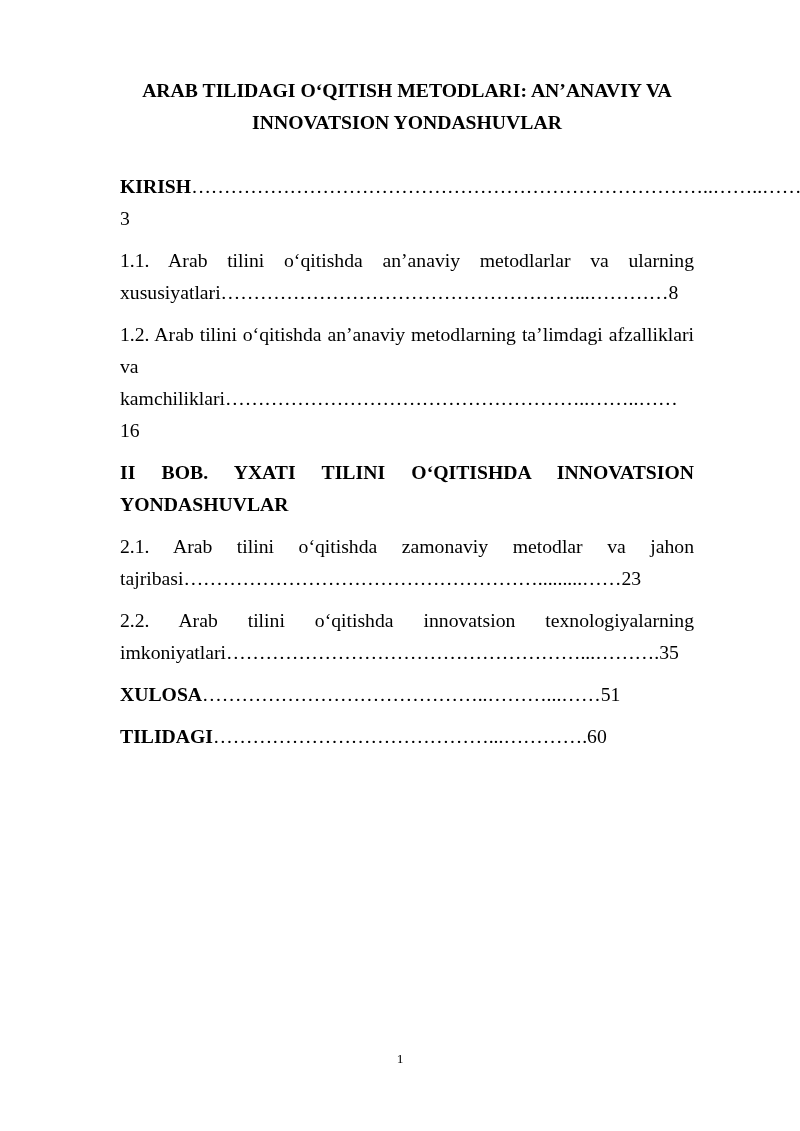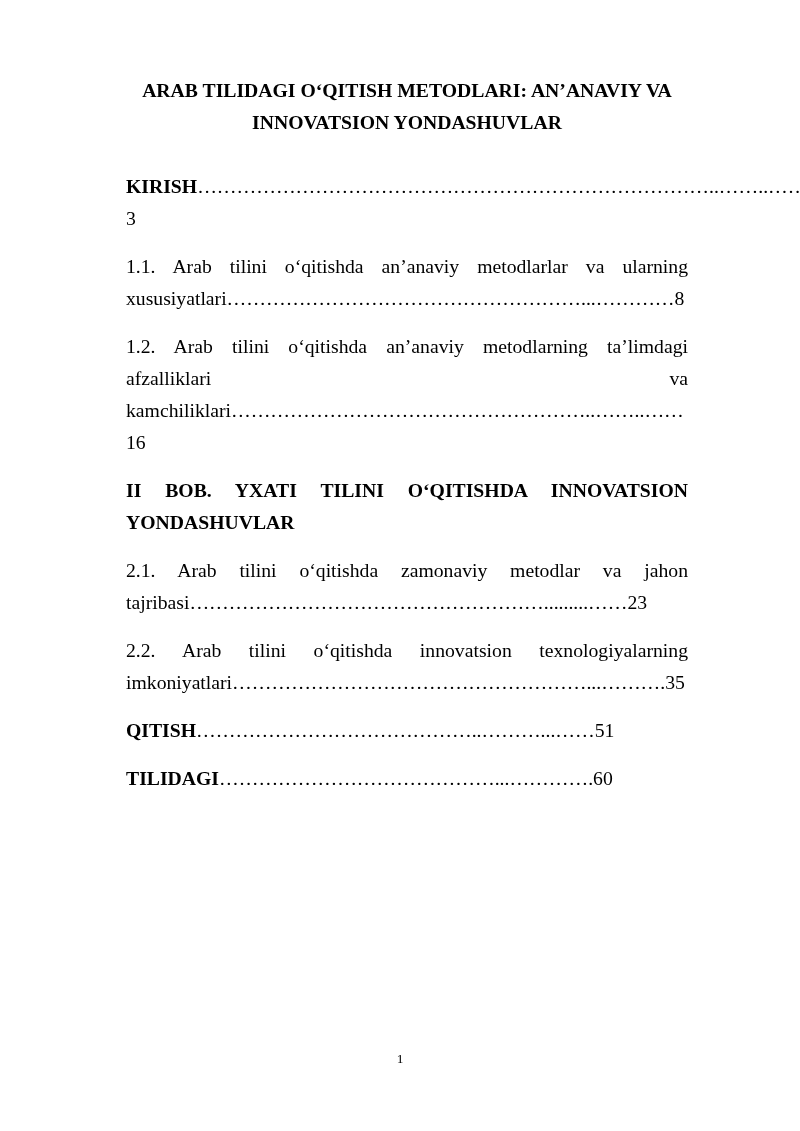--- a/index.html
+++ b/index.html
@@ -24,21 +24,21 @@
     font-weight: bold;
     text-align: center;
     margin: 0 0 32px 0;
   }
   .toc-heading {
     font-weight: bold;
     text-align: center;
     margin: 0 0 42px 0;
   }
   .toc p {
-    margin: 16px;
+    margin: 10px;
     text-align: justify;
   }
   .b {
     font-weight: bold;
   }
   .pageno {
     position: absolute;
     left: 0;
     right: 0;
     bottom: 64px;
@@ -63,21 +63,21 @@
     <p><span class="b"></span><span>1.1. Arab tilini o‘qitishda an’anaviy metodlarlar va ularning xususiyatlari………………………………………………...…………8</span></p>
 
     <p><span class="b"></span><span>1.2. Arab tilini o‘qitishda an’anaviy metodlarning ta’limdagi afzalliklari va kamchiliklari………………………………………………..……..……16</span></p>
 
     <p><span class="b">II BOB. YXATI TILINI O‘QITISHDA INNOVATSION YONDASHUVLAR</span><span></span></p>
 
     <p><span class="b"></span><span>2.1. Arab tilini o‘qitishda zamonaviy metodlar va jahon tajribasi……………………………………………….........……23</span></p>
 
     <p><span class="b"></span><span>2.2. Arab tilini o‘qitishda innovatsion texnologiyalarning imkoniyatlari………………………………………………...……….35</span></p>
 
-    <p><span class="b">QITISH</span><span>……………………………………..………...……51</span></p>
+    <p><span class="b">XULOSA</span><span>……………………………………..………...……51</span></p>
 
 
     <p><span class="b">TILIDAGI</span><span>……………………………………...………….60</span></p>
 
   </div>
 
   <div class="pageno">1</div>
 
 </div>
 

